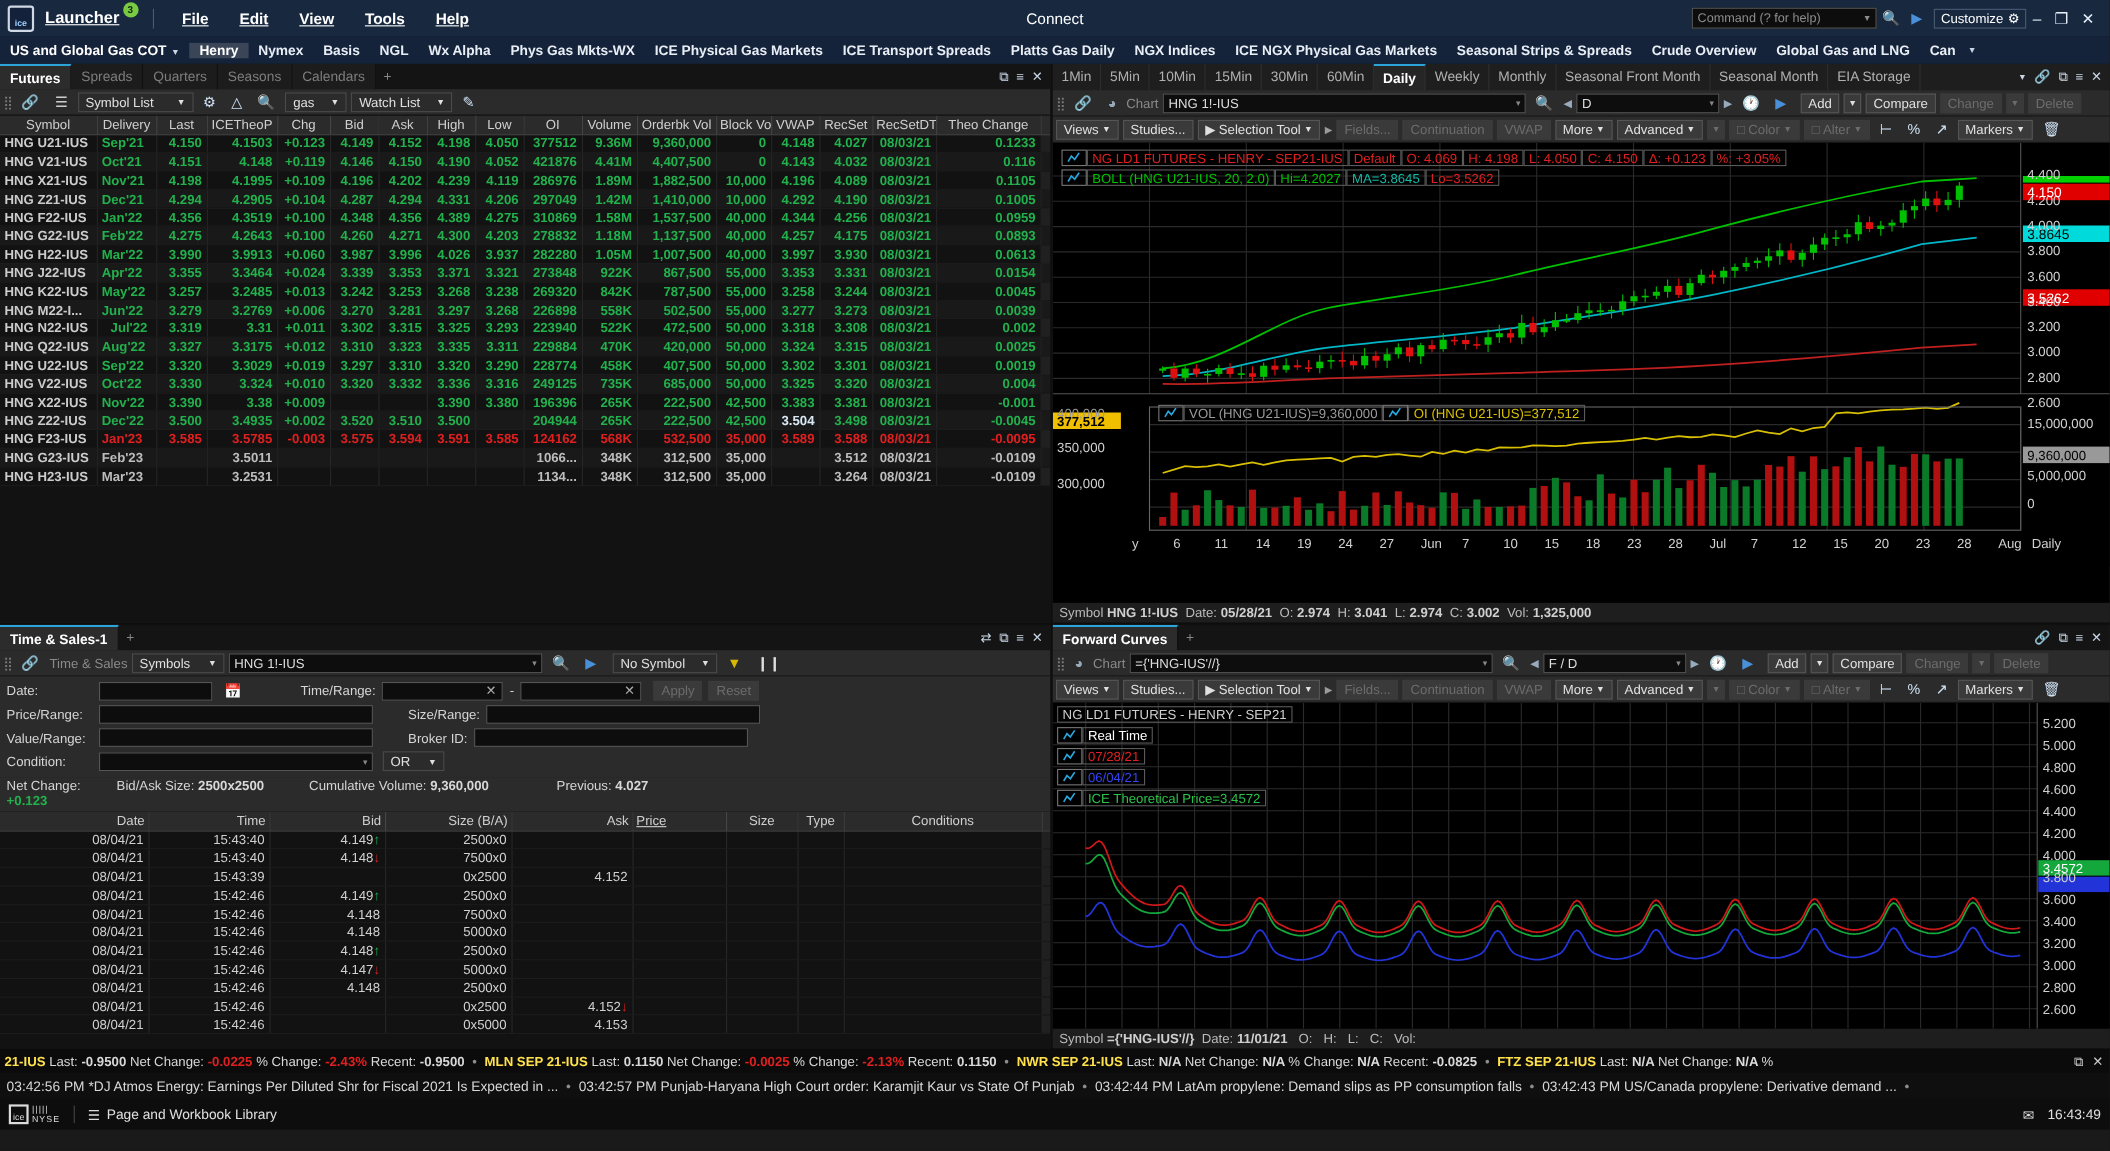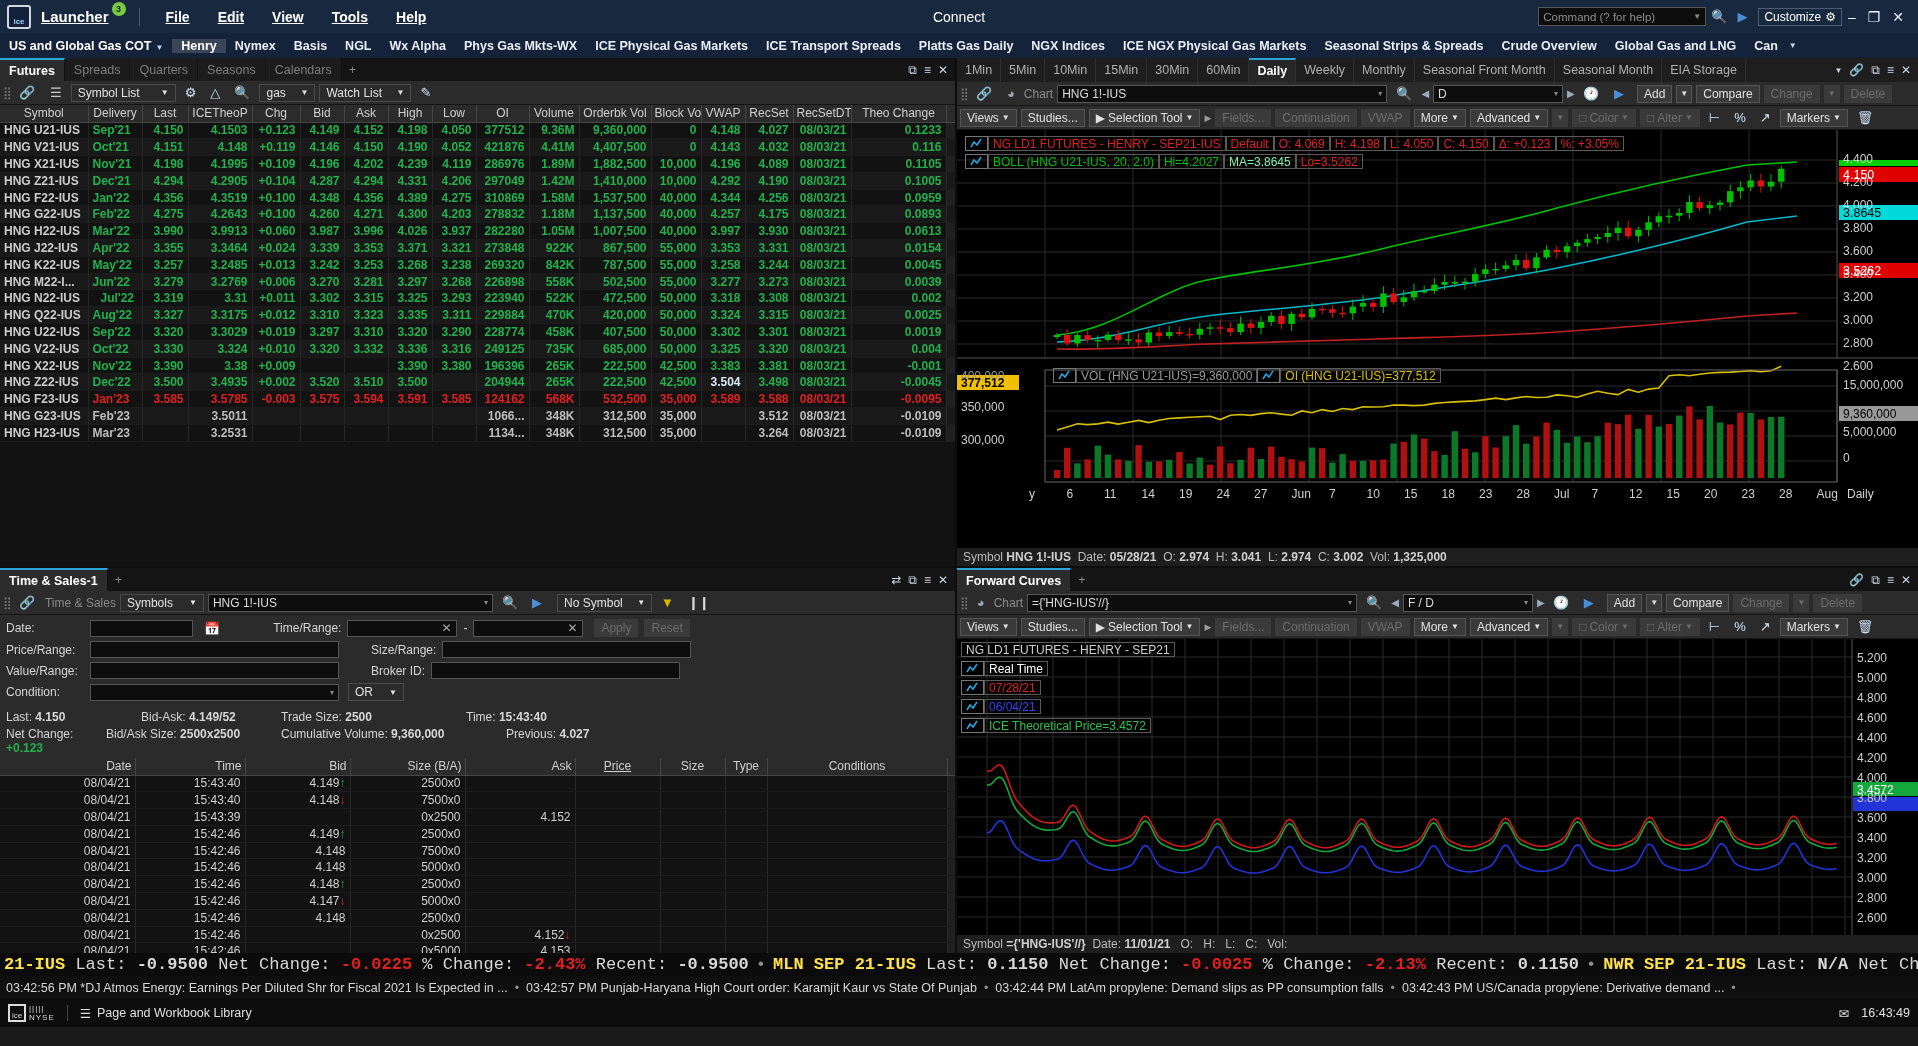--- a/index.html
+++ b/index.html
@@ -118,21 +118,21 @@
   .axis-lab { position:absolute; color:#d0d0d0; font-size:12px;}
   .timeframes { display:flex;align-items:center;height:24px;background:#1e1e1e;
      font-size:12.5px;}
   .tf { padding:0 8px;color:#b0b0b0;height:100%;display:flex;align-items:center;
      border-right:1px solid #2e2e2e;}
   .tf.sel{ color:#fff;font-weight:bold;border-top:2px solid #2ca4d8;background:#262626;}
   .statusline { background:#1e1e1e;font-size:12px;color:#cfcfcf;padding:2px 6px;
       height:18px; white-space:nowrap; overflow:hidden;}
   
   .ticker1 { height:23px;background:#0b0b0b;display:flex;align-items:center;
-     font-size:17px;white-space:nowrap;overflow:hidden;padding-left:4px;font-family:Liberation Mono, monospace;}
+     font-size:12px;white-space:nowrap;overflow:hidden;padding-left:4px;}
   .ticker2 { height:23px;background:#0f0f0f;display:flex;align-items:center;
      font-size:12.5px;white-space:nowrap;overflow:hidden;padding-left:6px;
      color:#d8d8d8;}
   .sym-y { color:#ffe14d;font-weight:bold;}
   .statusbar{ height:28px;background:#0d0d0d;display:flex;align-items:center;
      padding:0 8px;font-size:12.5px;color:#e0e0e0;}
   .bull { color:#8d8d8d; margin:0 7px;}
 </style>
 </head>
 <body>
@@ -714,30 +714,20 @@
       </div>
       <div class="ts-row">
         <span class="ts-lab">Condition:</span>
         <span class="fld" style="width:249px;display:inline-flex;justify-content:flex-end;align-items:center;color:#888;font-size:8px;padding-right:4px">▾</span>
         <span class="btn flat" style="width:56px;justify-content:space-between;margin-left:3px">
           <span>OR</span>
               <span style="font-size:8px">▼</span>
         </span>
       </div>
     </div>
-    <div class="ts-stats">
-      <span style="width:135px"><span class="k">Last:</span>
-        <b>4.150</b></span>
-      <span style="width:140px"><span class="k">Bid-Ask:</span>
-        <b>4.149/52</b></span>
-      <span style="width:185px"><span class="k">Trade Size:</span>
-        <b>2500</b></span>
-      <span><span class="k">Time:</span>
-        <b>15:43:40</b></span>
-    </div>
     <div class="ts-stats" style="padding-top:0">
       <span style="width:100px"><span class="k">Net Change:</span>
         <b class="up">+0.123</b></span>
       <span style="width:175px"><span class="k">Bid/Ask Size:</span>
         <b>2500x2500</b></span>
       <span style="width:225px"><span class="k">Cumulative Volume:</span>
         <b>9,360,000</b></span>
       <span><span class="k">Previous:</span>
         <b>4.027</b></span>
     </div>
@@ -755,21 +745,21 @@
           <col style="width:180px">
               <col style="width:9px">
         </colgroup>
         <thead>
               <tr id="ts-head">
                 <th style="text-align: right;">Date</th>
                 <th style="text-align: right;">Time</th>
                 <th style="text-align: right;">Bid</th>
                 <th style="text-align: right;">Size (B/A)</th>
                 <th style="text-align: right;">Ask</th>
-                <th style="text-align: center; text-decoration: underline;">Price</th>
+                <th style="text-align: left; text-decoration: underline;">Price</th>
                 <th style="text-align: center;">Size</th>
                 <th style="text-align: center;">Type</th>
                 <th style="text-align: center;">Conditions</th>
                 <th></th>
               </tr>
             </thead>
         <tbody id="ts-body">
               <tr>
                 <td class="num " style="font-weight: normal; color: rgb(208, 208, 208);">08/04/21</td>
                 <td class="num " style="font-weight: normal; color: rgb(208, 208, 208);">15:43:40</td>
@@ -1284,21 +1274,21 @@
         <span class="lg-cell" style="color:#e02020">%: +3.05%</span>
       </div>
       <div class="legend-box" style="left:8px;top:24px">
         <span class="lg-cell" style="border-color:#777">
               <svg width="13" height="11">
                 <polyline points="1,9 4,4 7,7 11,1" fill="none" stroke="#29a8e0" stroke-width="1.5"></polyline>
               </svg>
             </span>
         <span class="lg-cell" style="color:#00c000">BOLL (HNG U21-IUS, 20, 2.0)</span>
         <span class="lg-cell" style="color:#00c000">Hi=4.2027</span>
-        <span class="lg-cell" style="color:#86efac">MA=3.8645</span>
+        <span class="lg-cell" style="color:#14b8a6">MA=3.8645</span>
         <span class="lg-cell" style="color:#e02020">Lo=3.5262</span>
       </div>
       <div class="legend-box" style="left:96px;top:238px">
         <span class="lg-cell" style="border-color:#777">
               <svg width="13" height="11">
                 <polyline points="1,9 4,4 7,7 11,1" fill="none" stroke="#29a8e0" stroke-width="1.5"></polyline>
               </svg>
             </span>
         <span class="lg-cell" style="color:#9a9a9a">VOL (HNG U21-IUS)=9,360,000</span>
         <span class="lg-cell" style="border-color:#777">

